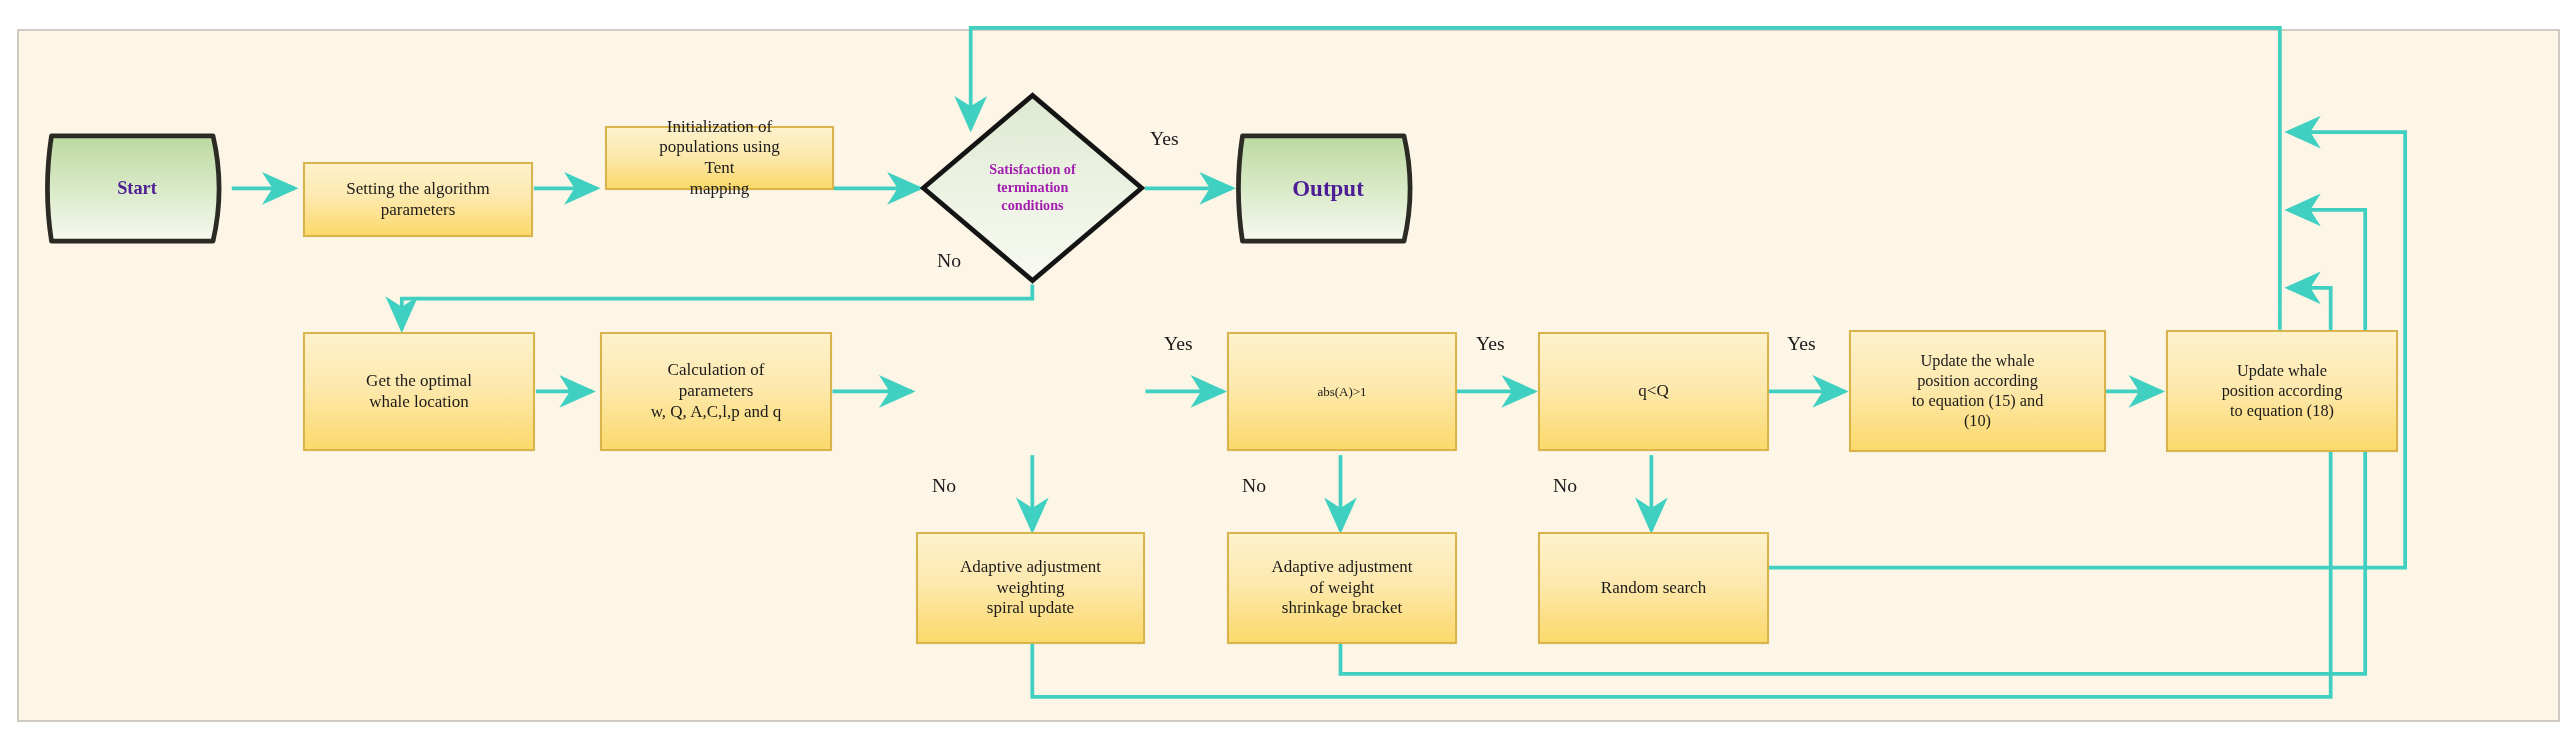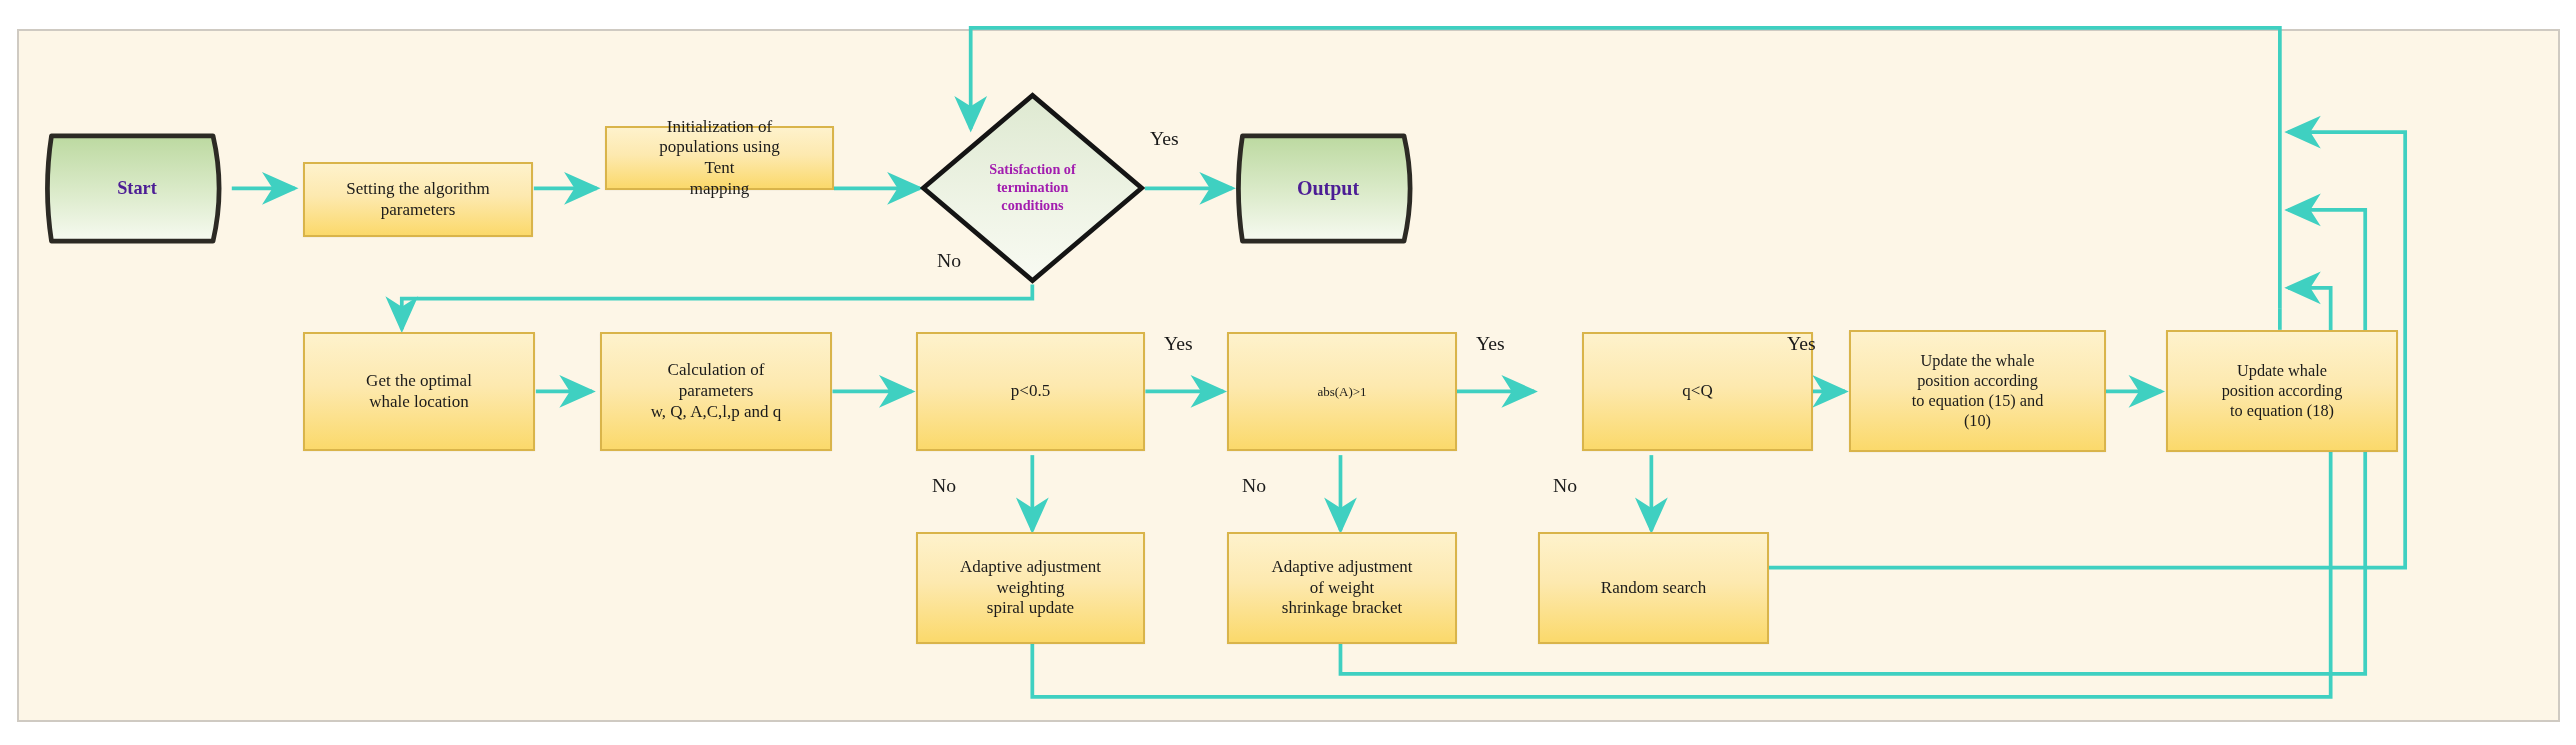--- a/index.html
+++ b/index.html
@@ -102,21 +102,21 @@
     </g>
   </svg>
 
   <div class="term" style="left:42px;top:129px;width:190px;height:119px;font-size:18.3px;">
     <svg class="tsvg" viewBox="0 0 280 176" preserveAspectRatio="none">
       <path d="M14,10 Q2,88 14,166 L252,166 Q270,88 252,10 Z" fill="url(#gTerm)" stroke="#2C2A24" stroke-width="7" stroke-linejoin="round"></path>
     </svg>
     <span class="tlabel">Start</span>
   </div>
 
-  <div class="term" style="left:1233px;top:129px;width:190px;height:119px;font-size:20px;text-align:right;">
+  <div class="term" style="left:1233px;top:129px;width:190px;height:119px;font-size:23px;text-align:right;">
     <svg class="tsvg" viewBox="0 0 280 176" preserveAspectRatio="none">
       <path d="M14,10 Q2,88 14,166 L252,166 Q270,88 252,10 Z" fill="url(#gTerm)" stroke="#2C2A24" stroke-width="7" stroke-linejoin="round"></path>
     </svg>
     <span class="tlabel">Output</span>
   </div>
 
   <div class="diamond" style="left:920px;top:92px;width:225px;height:192px;font-size:14.2px;">
     <svg class="dsvg" viewBox="0 0 332 284" preserveAspectRatio="none">
       <polygon points="166,5 327,142 166,279 5,142" fill="url(#gDia)" stroke="#141414" stroke-width="7" stroke-linejoin="miter"></polygon>
     </svg>
@@ -132,29 +132,26 @@
   </div>
 
   <div class="pbox" style="left:303px;top:332px;width:232px;height:119px;font-size:17px;">
     <span>Get the optimal<br>whale location</span>
   </div>
 
   <div class="pbox" style="left:600px;top:332px;width:232px;height:119px;font-size:17px;">
     <span>Calculation of<br>parameters<br>w, Q, A,C,l,p and q</span>
   </div>
 
-  <div class="pbox" style="left:916px;top:332px;width:229px;height:119px;font-size:17px;">
-    <span>p&lt;0.5</span>
-  </div>
 
   <div class="pbox" style="left:1227px;top:332px;width:230px;height:119px;font-size:13px;">
     <span>abs(A)&gt;1</span>
   </div>
 
-  <div class="pbox" style="left:1538px;top:332px;width:231px;height:119px;font-size:17px;margin-left:44px;">
+  <div class="pbox" style="left:1538px;top:332px;width:231px;height:119px;font-size:17px;">
     <span>q&lt;Q</span>
   </div>
 
   <div class="pbox" style="left:1849px;top:330px;width:257px;height:122px;font-size:16.3px;">
     <span>Update the whale<br>position according<br>to equation (15) and<br>(10)</span>
   </div>
 
   <div class="pbox" style="left:2166px;top:330px;width:232px;height:122px;font-size:16.3px;">
     <span>Update whale<br>position according<br>to equation (18)</span>
   </div>

